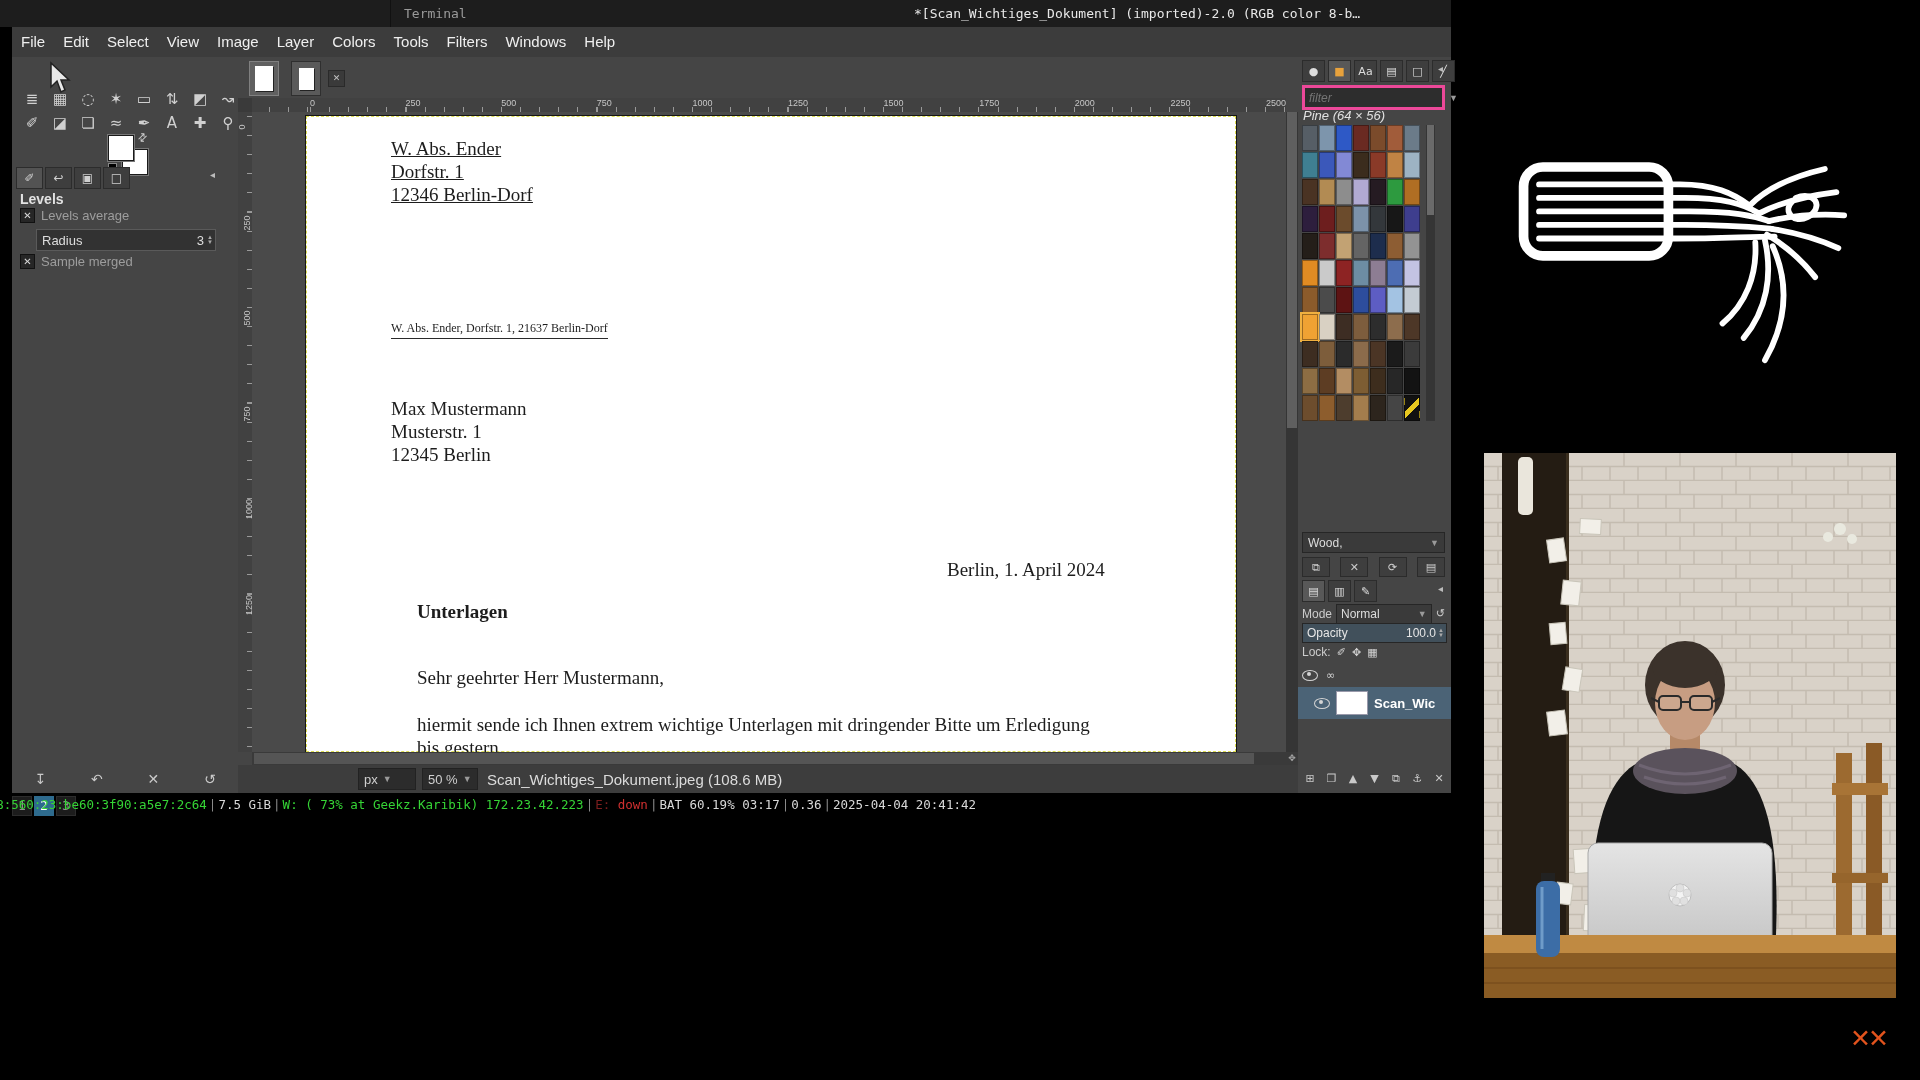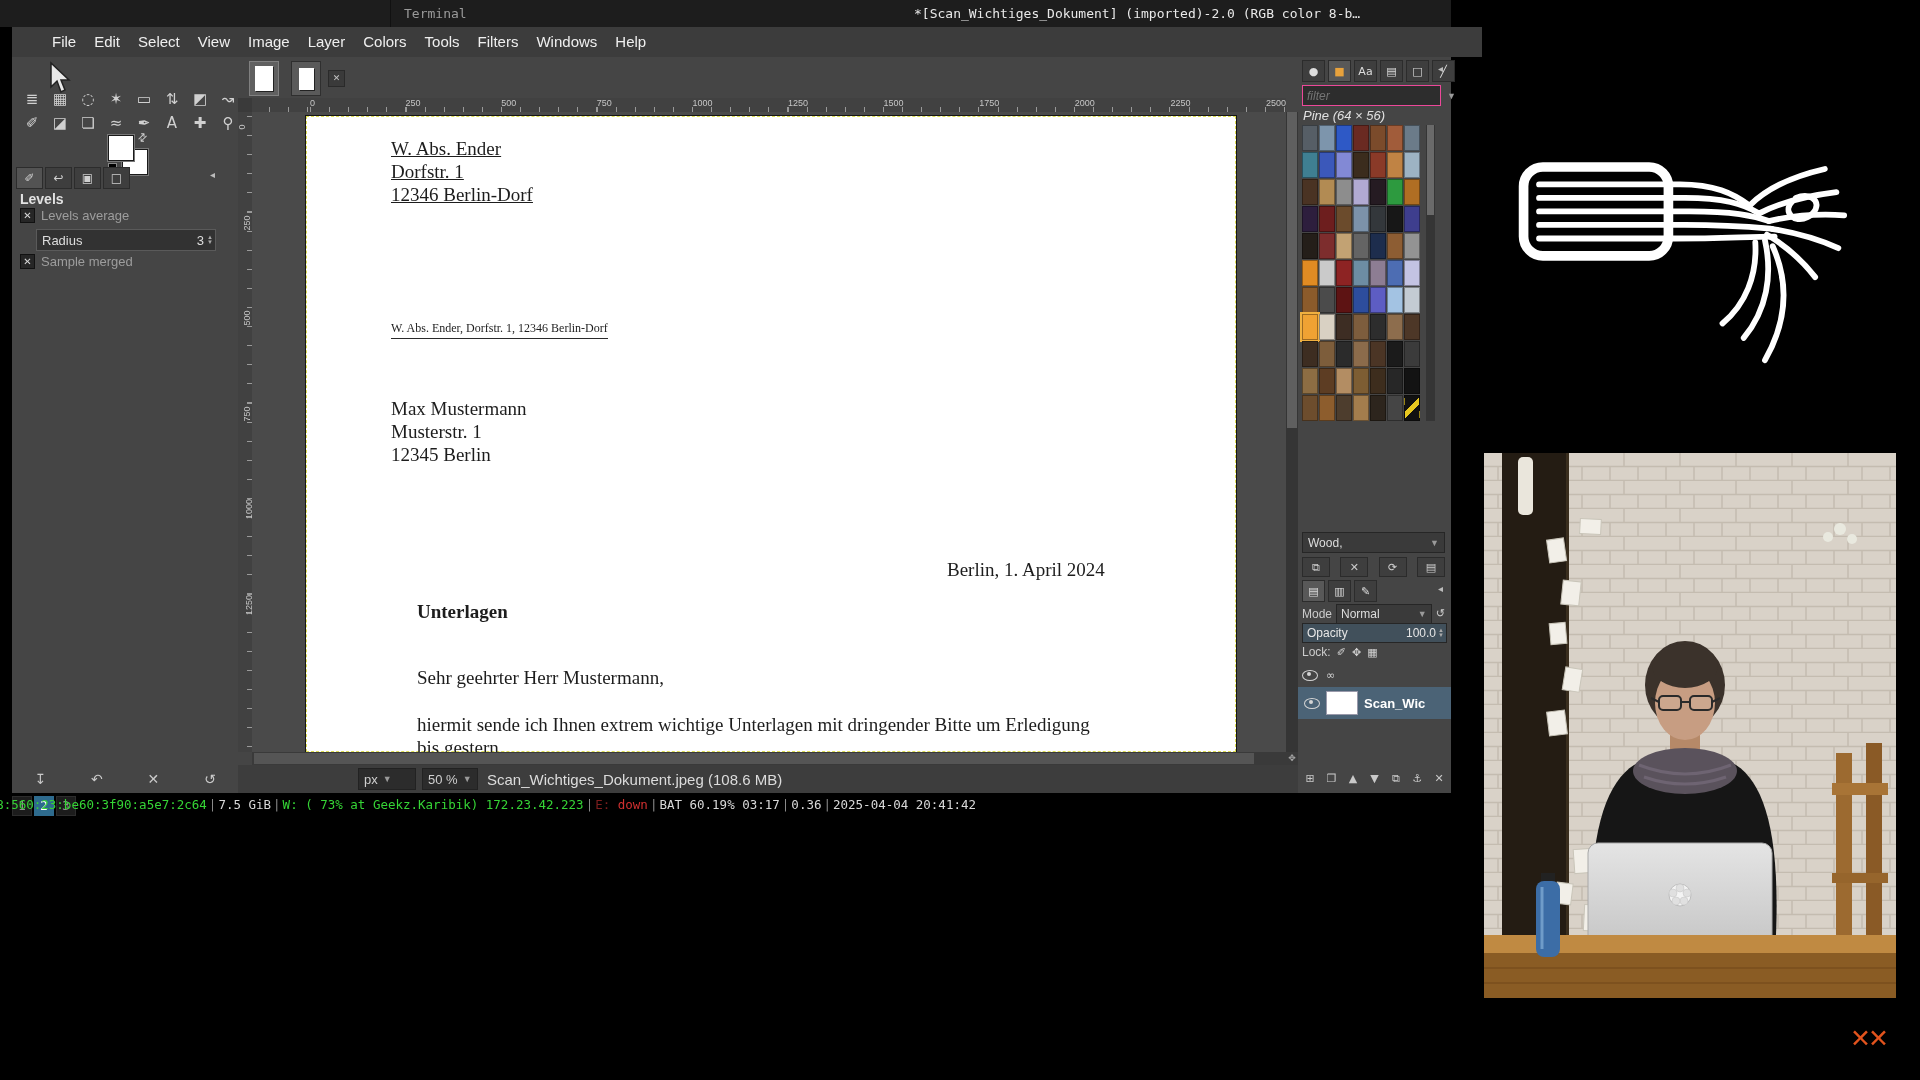--- a/index.html
+++ b/index.html
@@ -11,21 +11,21 @@
 
   
   #topbar{left:0;top:0;width:1451px;height:27px;background:#1d1d1d;}
   .wmtab{position:absolute;top:0;height:27px;line-height:27px;font-size:13px;color:#9a9a9a;
          white-space:nowrap;overflow:hidden;}
   #tab-xterm{left:0;width:390px;padding-left:12px;background:#222;}
   #tab-term{left:390px;width:520px;padding-left:13px;background:#1d1d1d;border-left:1px solid #111;}
   #tab-gimp{left:910px;width:541px;padding-left:4px;color:#e9e9e9;}
 
   
-  #menubar{left:12px;top:27px;width:1439px;height:30px;background:#3c3c3c;display:flex;align-items:center;padding-left:31px;}
+  #menubar{left:12px;top:27px;width:1439px;height:30px;background:#3c3c3c;display:flex;align-items:center;}
   .mitem{padding:0 9px;font-size:15px;color:#efefef;height:30px;line-height:30px;}
 
   
   #leftpanel{left:12px;top:57px;width:226px;height:736px;background:#454545;}
   #canvascol{left:238px;top:57px;width:1060px;height:736px;background:#454545;}
   #rightdock{left:1298px;top:57px;width:153px;height:736px;background:#454545;}
 
   
   .toolrow{position:absolute;left:6px;display:flex;}
   .tool{width:28px;height:24px;display:flex;align-items:center;justify-content:center;font-size:15px;}
@@ -93,21 +93,21 @@
         display:flex;align-items:center;padding:0 5px;gap:5px;}
   .sbox .cv{font-size:9px;color:#9a9a9a;}
   #sb-title{margin-left:9px;font-size:15px;color:#dcdcdc;}
 
   
   #rdocktabs{position:absolute;left:4px;top:3px;display:flex;gap:3px;}
   .rdtab{width:21px;height:20px;background:#3e3e3e;border:1px solid #2c2c2c;display:flex;align-items:center;
          justify-content:center;font-size:11px;color:#ddd;}
   .rdtab.on{background:#585858;}
   #rdock-exp{position:absolute;left:140px;top:6px;font-size:10px;color:#bbb;}
-  #filterbox{position:absolute;left:4px;top:28px;width:137px;height:19px;background:#2d2d2d;border:1px solid #ec4899;
+  #filterbox{position:absolute;left:4px;top:28px;width:137px;height:19px;background:#2d2d2d;border:3px solid #ec4899;
              display:flex;align-items:center;gap:36px;}
   #filterbox input{flex:1;background:transparent;border:none;outline:none;color:#bbb;font-style:italic;
                    font-size:12px;padding:0 4px;width:100px;font-family:inherit;}
   #filterbox .cv{font-size:9px;color:#9a9a9a;padding-right:3px;}
   #pat-header{position:absolute;left:5px;top:51px;font-size:13px;font-style:italic;color:#e0e0e0;}
   #patgrid{position:absolute;left:4px;top:68px;width:120px;display:grid;grid-template-columns:repeat(7,16px);
            grid-auto-rows:26px;gap:1px;}
   .pat{width:16px;height:26px;border:1px solid rgba(0,0,0,.35);box-sizing:border-box;}
   .pat.sel{outline:2px solid #f0b040;outline-offset:0;}
   #patscroll{position:absolute;left:128px;top:68px;width:9px;height:296px;background:#353535;}
@@ -129,21 +129,21 @@
   .mbtn{font-size:11px;color:#ccc;}
   #opacityrow{position:absolute;left:4px;top:566px;width:143px;height:18px;background:#41505b;border:1px solid #262626;
               display:flex;align-items:center;font-size:12px;color:#e6e6e6;}
   #opacityrow .lbl{flex:1;padding-left:4px;}
   #opacityrow .val{padding-right:2px;}
   #lockrow{position:absolute;left:4px;top:588px;display:flex;align-items:center;gap:6px;font-size:12px;color:#ccc;}
   #hdr-row{position:absolute;left:4px;top:610px;display:flex;align-items:center;gap:8px;height:16px;}
   .eye{width:14px;height:9px;border:1px solid #d4d4d4;border-radius:50%;position:relative;display:inline-block;}
   .eye:after{content:"";position:absolute;left:4px;top:1.5px;width:4px;height:4px;border-radius:50%;background:#d4d4d4;}
   #layerrow{position:absolute;left:0px;top:630px;width:153px;height:32px;background:#4b6376;display:flex;
-            align-items:center;gap:6px;padding-left:6px;box-sizing:border-box;}
+            align-items:center;gap:6px;padding-left:16px;box-sizing:border-box;}
   #layerthumb{width:30px;height:22px;background:#fff;border:1px solid #99a;}
   #layername{font-size:13px;font-weight:bold;color:#fff;}
   #rd-actions{position:absolute;left:0;top:712px;width:153px;display:flex;justify-content:space-evenly;}
   .rdbtn{width:19px;height:18px;display:flex;align-items:center;justify-content:center;font-size:11px;color:#c9c9c9;}
 
   
   #wmbar{left:0;top:793px;width:1451px;height:24px;background:#000;}
   #wslist{position:absolute;left:12px;top:3px;display:flex;gap:2px;}
   .ws{width:18px;height:18px;font-size:13px;text-align:center;line-height:18px;color:#8f8f8f;background:#1c1c1c;border:1px solid #2c2c2c;}
   .ws.on{background:#2e6b8e;color:#fff;border-color:#2e6b8e;}
@@ -288,21 +288,21 @@
         <div class="lnum" style="top: 488px;">1250</div>
       </div>
 
     <div id="viewport">
       <div id="page">
         <div id="doc-sender">
             <div class="docline">W. Abs. Ender</div>
             <div class="docline">Dorfstr. 1</div>
             <div class="docline">12346 Berlin-Dorf</div>
           </div>
-        <div id="doc-return">W. Abs. Ender, Dorfstr. 1, 12346 Berlin-Dorf</div>
+        <div id="doc-return">W. Abs. Ender, Dorfstr. 1, 21637 Berlin-Dorf</div>
         <div id="doc-recipient">
             <div class="docline">Max Mustermann</div>
             <div class="docline">Musterstr. 1</div>
             <div class="docline">12345 Berlin</div>
           </div>
         <div id="doc-date">Berlin, 1. April 2024</div>
         <div id="doc-subject">Unterlagen</div>
         <div id="doc-salut">Sehr geehrter Herr Mustermann,</div>
         <div id="doc-body">
             <div class="docline">hiermit sende ich Ihnen extrem wichtige Unterlagen mit dringender Bitte um Erledigung</div>

